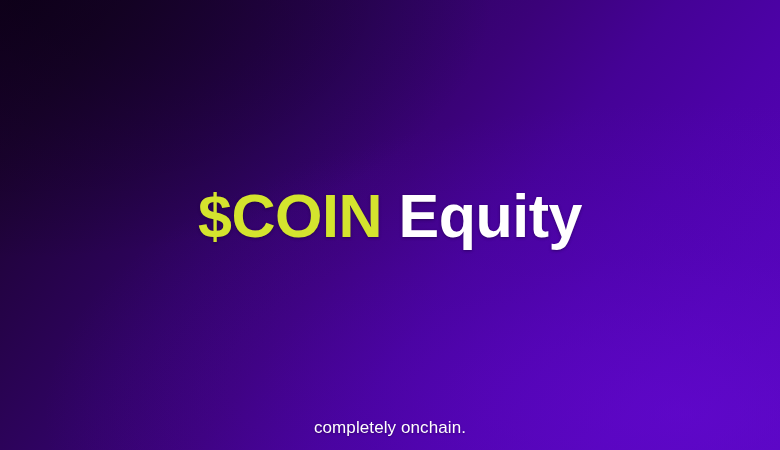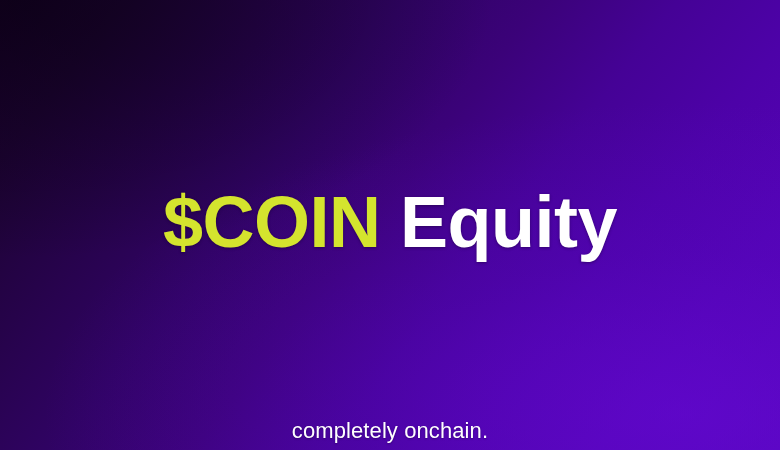--- a/index.html
+++ b/index.html
@@ -77,21 +77,21 @@
     left: 0;
     right: 0;
     top: 186px;
     text-align: center;
     line-height: 1;
     white-space: nowrap;
   }
 
   .title-text {
     font-family: "Liberation Sans", sans-serif;
-    font-size: 72px;
+    font-size: 61px;
     font-weight: bold;
     letter-spacing: -0.5px;
     text-shadow: 0 1px 3px rgba(20, 0, 40, 0.45);
   }
 
   .title-ticker {
     color: #d4e42e;
   }
 
   .title-word {
@@ -99,21 +99,21 @@
     text-align: center;
   }
 
   #subtitle {
     position: absolute;
     left: 0;
     right: 0;
     top: 418px;
     text-align: center;
     font-family: "Liberation Sans", sans-serif;
-    font-size: 22px;
+    font-size: 17px;
     font-weight: normal;
     letter-spacing: 0.1px;
     color: #ffffff;
     line-height: 1.2;
     text-shadow: 0 1px 2px rgba(25, 0, 50, 0.40);
   }
 </style>
 </head>
 <body>
 

